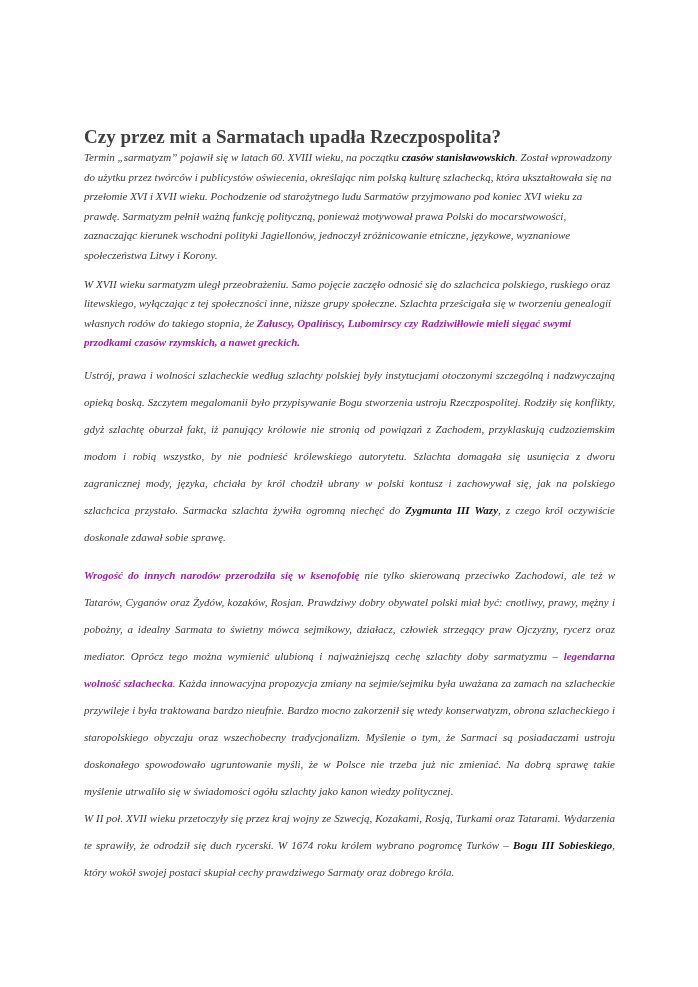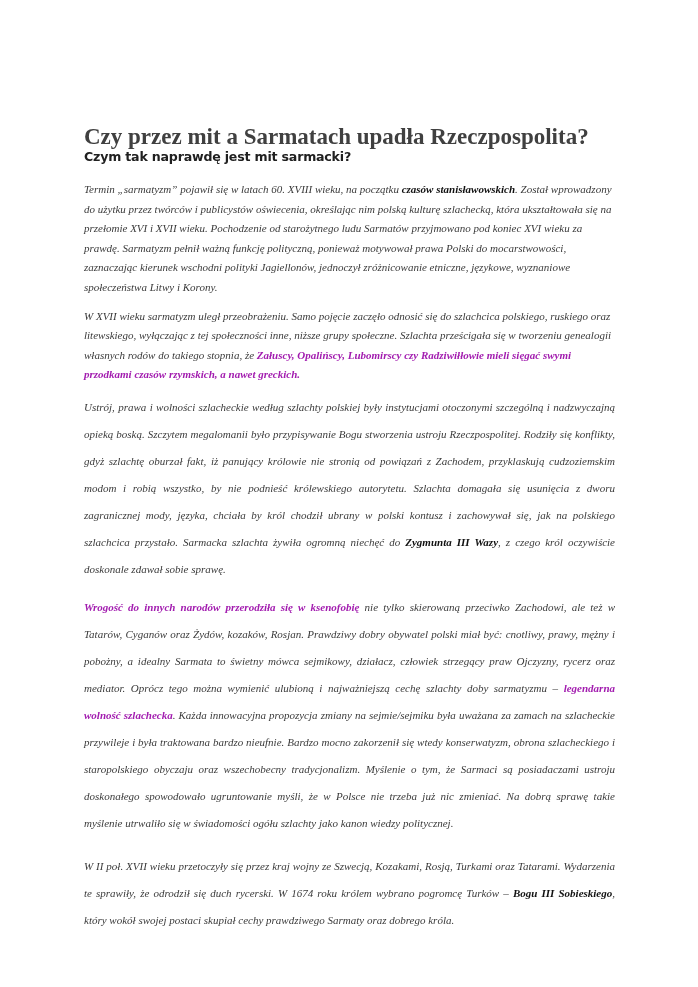--- a/index.html
+++ b/index.html
@@ -4,44 +4,43 @@
 <style>
   html, body { margin: 0; padding: 0; background: #ffffff; }
   body { width: 698px; height: 987px; position: relative; overflow: hidden; }
   .page {
     position: absolute; left: 84px; top: 126px; width: 531px;
     font-family: "Liberation Serif", serif;
     color: #3a3a3a;
   }
   .title {
     font-family: "Liberation Serif", serif;
-    font-weight: bold; font-size: 23px; line-height: 22px;
+    font-weight: bold; font-size: 19px; line-height: 22px;
     color: #404040; margin: 0;
   }
   .subtitle {
     font-family: "DejaVu Sans", sans-serif;
     font-weight: bold; font-size: 12.6px; line-height: 18px;
     color: #202020; margin: 0 0 14px 0; letter-spacing: -0.2px;
   }
   p.para {
     font-size: 11px; line-height: 19.6px; margin: 0 0 9px 0;
     color: #3a3a3a;
     font-style: italic;
   }
   p.para.justify { text-align: justify; line-height: 27px; margin-bottom: 11px; }
-  p.para.tight { margin-bottom: 16px; }
+  p.para.tight { margin-bottom: 0; }
   b.emph { color: #a21caf; }
   b.dark { color: #111111; font-weight: bold; }
 </style>
 </head>
 <body>
 
 <div class="page">
   <h1 class="title">Czy przez mit a Sarmatach upadła Rzeczpospolita?</h1>
-  <h2 class="subtitle">Czym tak naprawdę jest mit sarmacki?</h2>
 
   <p class="para">
     <span>Termin „sarmatyzm” pojawił się w latach 60. XVIII wieku, na początku </span><b class="dark">czasów stanisławowskich</b><span>. Został wprowadzony do użytku przez twórców i publicystów oświecenia, określając nim polską kulturę szlachecką, która ukształtowała się na przełomie XVI i XVII wieku. Pochodzenie od starożytnego ludu Sarmatów przyjmowano pod koniec XVI wieku za prawdę. Sarmatyzm pełnił ważną funkcję polityczną, ponieważ motywował prawa Polski do mocarstwowości, zaznaczając kierunek wschodni polityki Jagiellonów, jednoczył zróżnicowanie etniczne, językowe, wyznaniowe społeczeństwa Litwy i Korony.</span>
   </p>
 
   <p class="para">
     <span>W XVII wieku sarmatyzm uległ przeobrażeniu. Samo pojęcie zaczęło odnosić się do szlachcica polskiego, ruskiego oraz litewskiego, wyłączając z tej społeczności inne, niższe grupy społeczne. Szlachta prześcigała się w tworzeniu genealogii własnych rodów do takiego stopnia, że </span><b class="emph">Załuscy, Opalińscy, Lubomirscy czy Radziwiłłowie mieli sięgać swymi przodkami czasów rzymskich, a nawet greckich.</b>
   </p>
 
   <p class="para justify">

